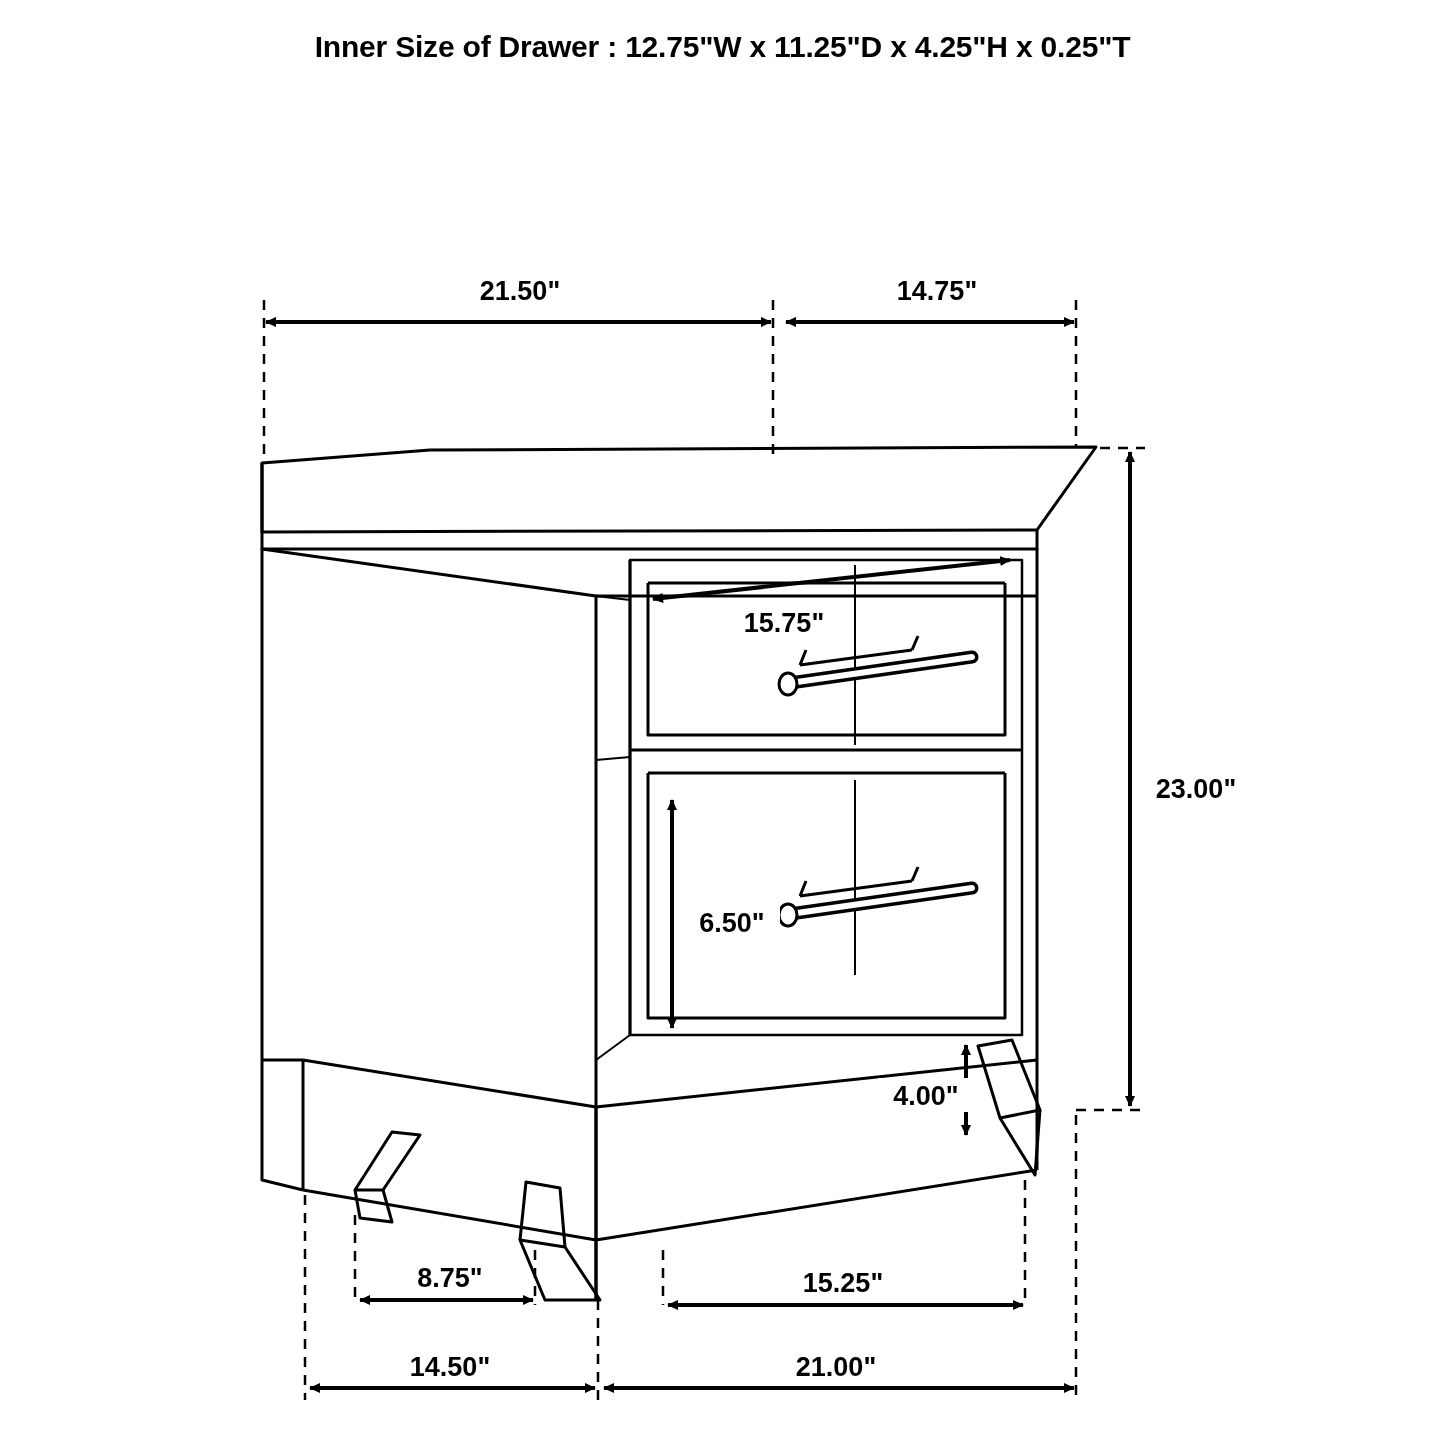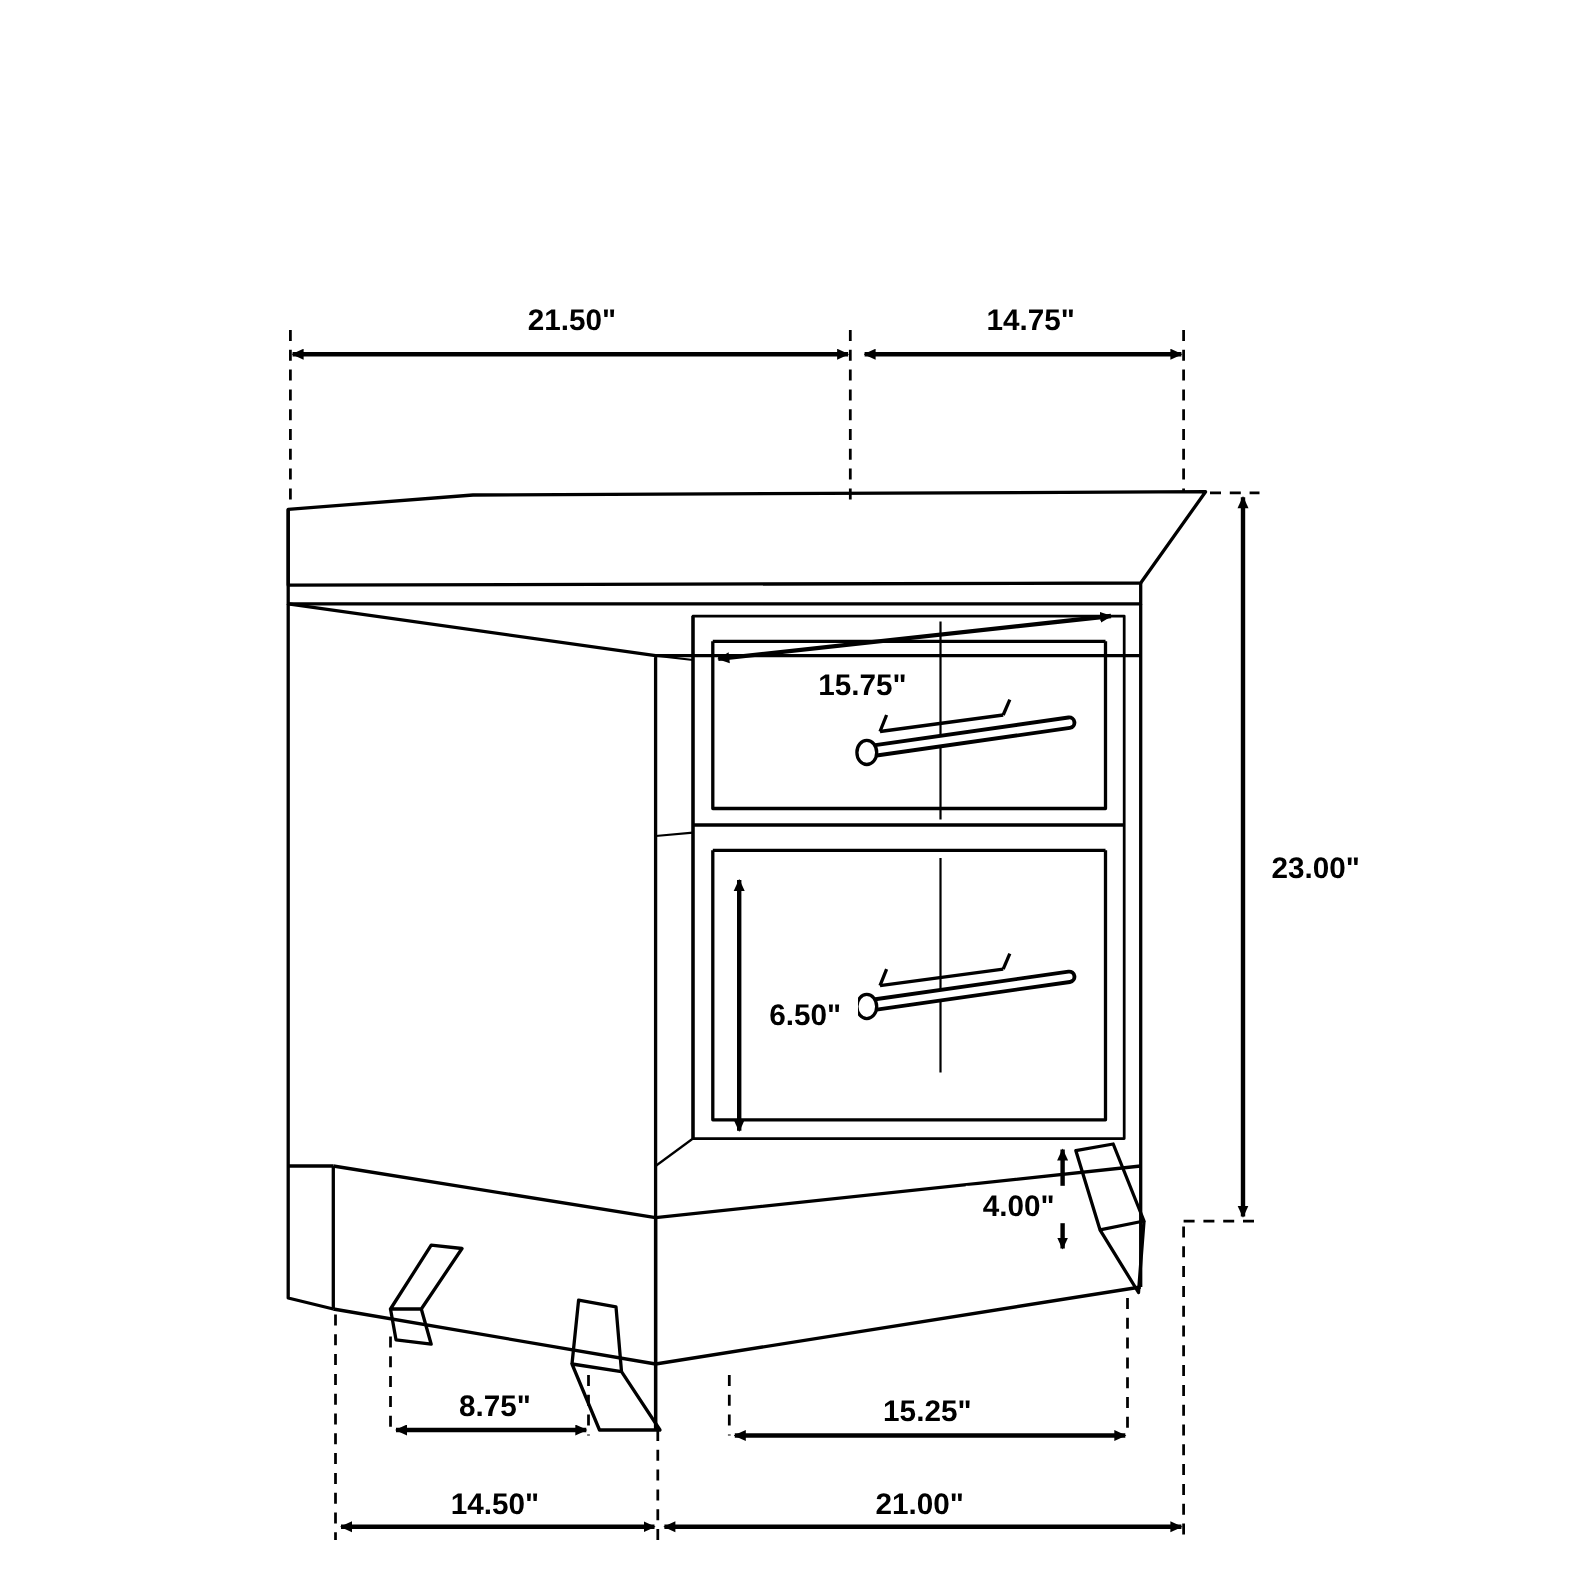--- a/index.html
+++ b/index.html
@@ -42,20 +42,21 @@
     font-size: 27px;
     font-weight: bold;
     fill: #000000;
   }
 </style>
 </head>
 <body>
 
 <div id="diagram-root">
 
+  <div class="title">Inner Size of Drawer : 12.75"W x 11.25"D x 4.25"H x 0.25"T</div>
 
   <svg width="1445" height="1445" viewBox="0 0 1445 1445">
     <defs>
       <marker id="arrEnd" markerWidth="12" markerHeight="12" refX="10" refY="5" orient="auto" markerUnits="userSpaceOnUse">
         <path d="M0,0 L11,5 L0,10 z" fill="#000"></path>
       </marker>
       <marker id="arrStart" markerWidth="12" markerHeight="12" refX="1" refY="5" orient="auto" markerUnits="userSpaceOnUse">
         <path d="M11,0 L0,5 L11,10 z" fill="#000"></path>
       </marker>
     </defs>

